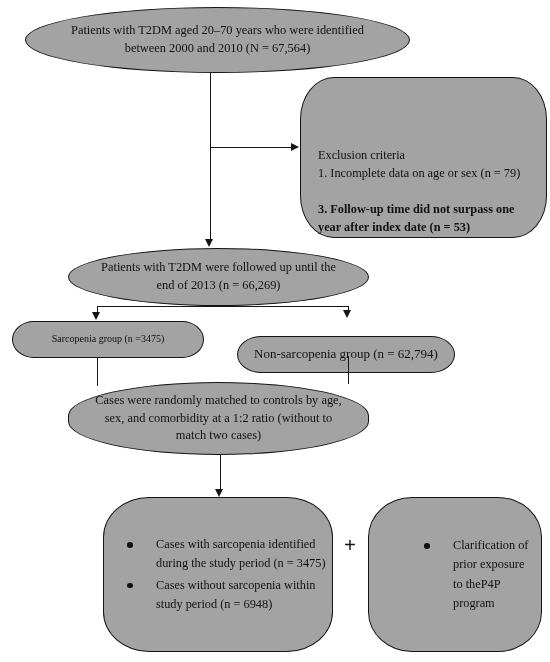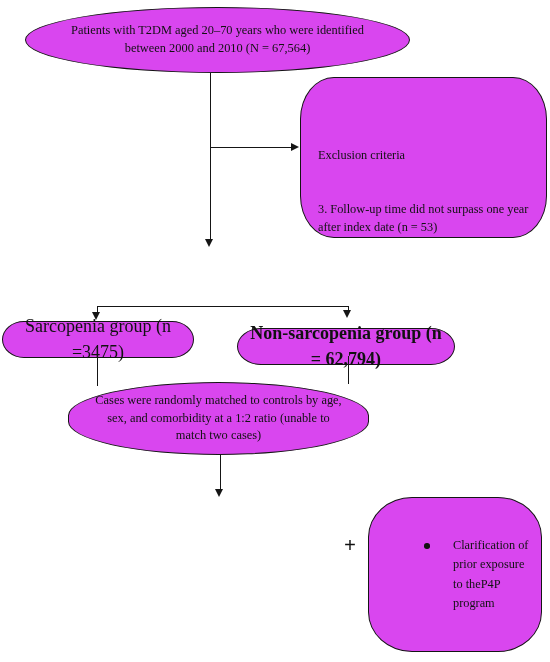--- a/index.html
+++ b/index.html
@@ -13,21 +13,21 @@
     height: 662px;
     background: #ffffff;
     font-family: "Liberation Serif", "DejaVu Serif", serif;
     color: #111111;
     overflow: hidden;
   }
   .node {
     position: absolute;
     box-sizing: border-box;
     border: 1.15px solid #151515;
-    background: #d946ef;
+    background: #a3a3a3;
     display: flex;
     align-items: center;
     justify-content: center;
     text-align: center;
     line-height: 1.42;
     color: #111111;
   }
   .node .txt {
     display: block;
     width: 100%;
@@ -47,40 +47,39 @@
     border-radius: 34px / 42px;
     font-size: 12.3px;
     justify-content: flex-start;
     align-items: flex-end;
   }
   #node-exclusion .txt {
     text-align: left;
     padding: 0 14px 0 17px;
     line-height: 1.46;
   }
-  #node-exclusion .just { text-align: justify; text-align-last: left; }
+  #node-exclusion .just { text-align: justify; text-align-last: left; font-weight: bold; }
 
   #node-followup {
     left: 68px; top: 248px; width: 301px; height: 58px;
     border-radius: 50% / 50%;
     font-size: 12.4px;
   }
   #node-followup .txt { padding: 0 26px; }
 
   #node-sarco {
-    left: 2px; top: 321px; width: 192px; height: 37px;
+    left: 12px; top: 321px; width: 192px; height: 37px;
     border-radius: 22px / 18.5px;
-    font-size: 18px;
+    font-size: 10px;
     text-align: center;
   }
   #node-nonsarco {
-    left: 237px; top: 328px; width: 218px; height: 37px;
+    left: 237px; top: 336px; width: 218px; height: 37px;
     border-radius: 24px / 18.5px;
-    font-size: 18px;
-    font-weight: bold;
+    font-size: 13px;
   }
 
   #node-matched {
     left: 68px; top: 382px; width: 301px; height: 73px;
     border-radius: 50% / 46%;
     font-size: 12.4px;
   }
   #node-matched .txt { padding: 0 26px; }
 
   #node-cases {
@@ -167,50 +166,59 @@
 
   <div class="vline" style="left:209.5px; top:73px; height:168px;"></div>
   <div class="arrowhead arrow-down" style="left:205px; top:239px;"></div>
 
   <div class="hline" style="left:210px; top:146.5px; width:82px;"></div>
   <div class="arrowhead arrow-right" style="left:291px; top:142.5px;"></div>
 
   <div class="node" id="node-exclusion">
     <span class="txt">
       <span>Exclusion criteria</span><br>
-      <br>
+      <span>1. Incomplete data on age or sex (n = 79)</span><br>
       <br>
       <span class="just">3. Follow-up time did not surpass one year after index date (n = 53)</span>
     </span>
   </div>
 
+  <div class="node" id="node-followup">
+    <span class="txt">Patients with T2DM were followed up until the end of 2013 (n = 66,269)</span>
+  </div>
 
   <div class="hline" style="left:97px; top:305.5px; width:252px;"></div>
   <div class="vline" style="left:96.5px; top:306px; height:8px;"></div>
   <div class="arrowhead arrow-down" style="left:92px; top:312px;"></div>
   <div class="vline" style="left:347.5px; top:306px; height:6px;"></div>
   <div class="arrowhead arrow-down" style="left:343px; top:310px;"></div>
 
   <div class="node" id="node-sarco">
     <span class="txt">Sarcopenia group (n =3475)</span>
   </div>
   <div class="node" id="node-nonsarco">
     <span class="txt">Non-sarcopenia group (n = 62,794)</span>
   </div>
 
   <div class="vline" style="left:96.5px; top:357px; height:29px;"></div>
   <div class="vline" style="left:347.5px; top:356px; height:28px;"></div>
 
   <div class="node" id="node-matched">
-    <span class="txt">Cases were randomly matched to controls by age, sex, and comorbidity at a 1:2 ratio (unable to match two cases)</span>
+    <span class="txt">Cases were randomly matched to controls by age, sex, and comorbidity at a 1:2 ratio (without to match two cases)</span>
   </div>
 
   <div class="vline" style="left:219.5px; top:455px; height:37px;"></div>
   <div class="arrowhead arrow-down" style="left:215px; top:489px;"></div>
 
+  <div class="node" id="node-cases">
+    <ul class="bullets">
+      <li>Cases with sarcopenia identified during the study period (n = 3475)</li>
+      <li>Cases without sarcopenia within study period (n = 6948)</li>
+    </ul>
+  </div>
 
   <div class="plus-sign" style="left:344px; top:535px;">+</div>
 
   <div class="node" id="node-p4p">
     <ul class="bullets">
       <li>Clarification of prior exposure to theP4P program</li>
     </ul>
   </div>
 
 </div>

